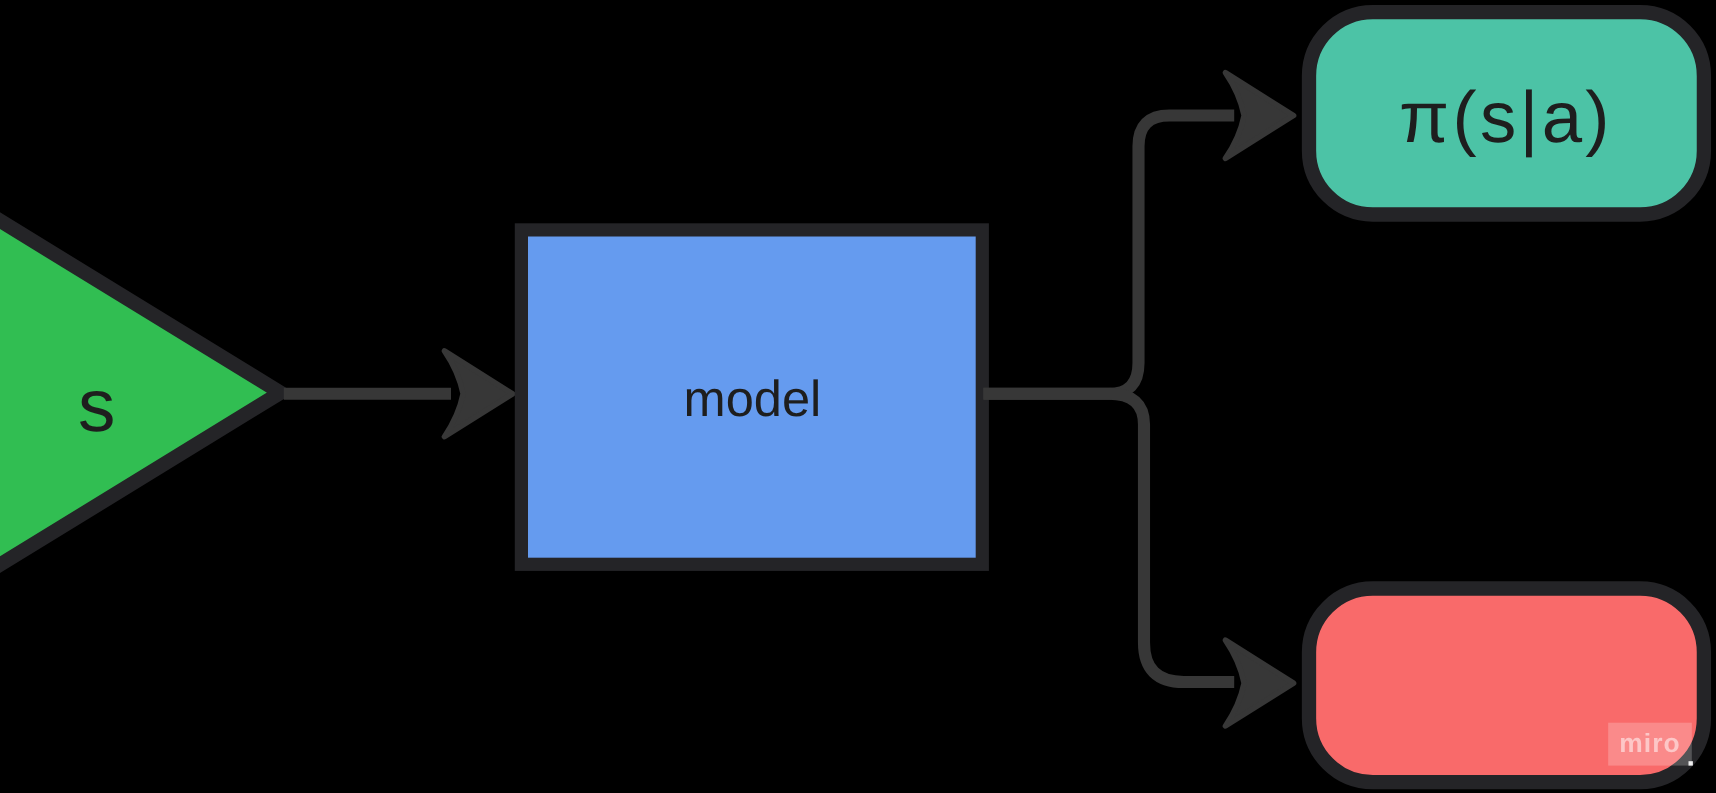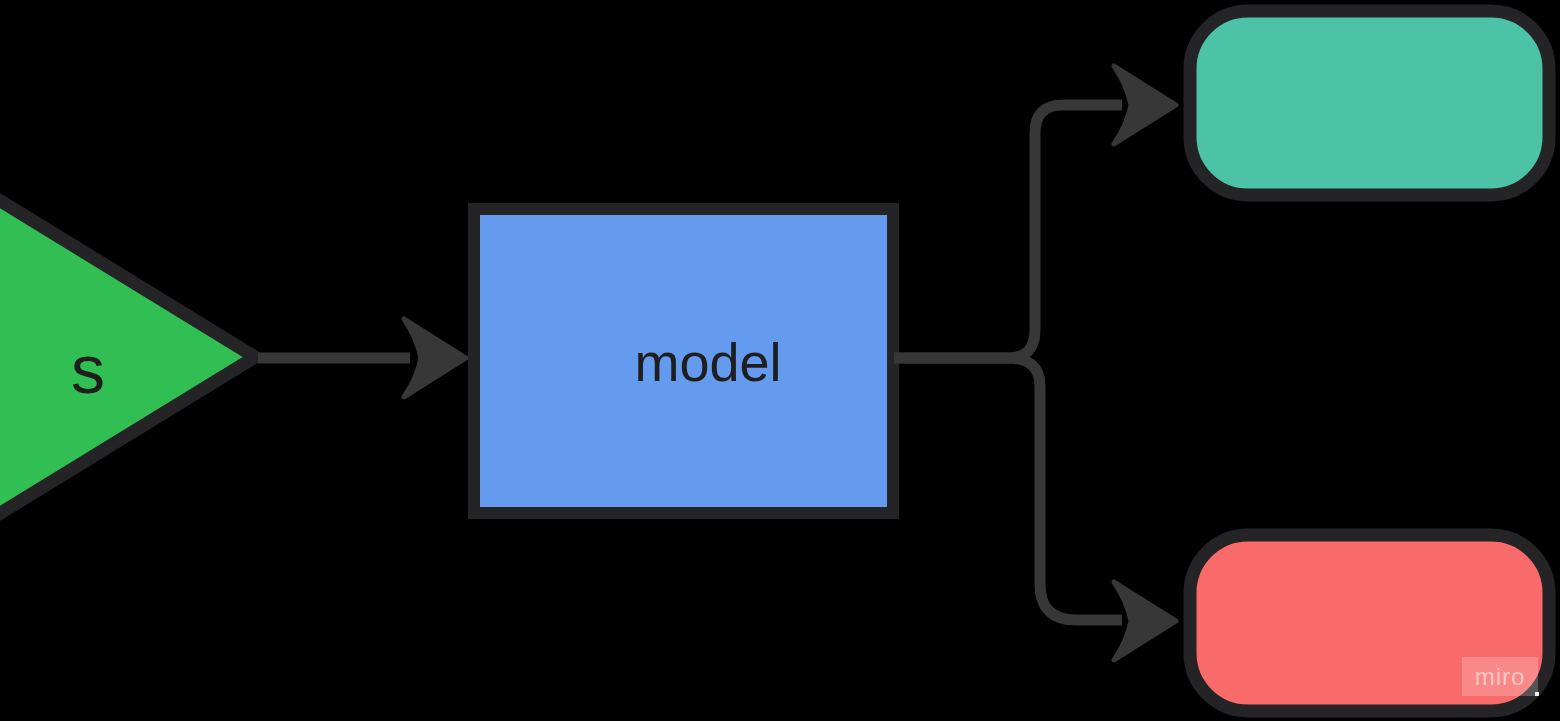--- a/index.html
+++ b/index.html
@@ -22,36 +22,36 @@
   }
   .node-label {
     position: absolute;
     transform: translate(-50%, -50%);
     color: var(--text, #1e1e1e);
     white-space: nowrap;
     line-height: 1;
     pointer-events: none;
   }
   .label-s      { left: 88px;   top: 369px; font-size: 68px; }
-  .label-model  { left: 684px;  top: 362px; font-size: 54px; margin-left: 24px; }
+  .label-model  { left: 684px;  top: 362px; font-size: 46px; }
   .label-policy { left: 1369px; top: 106px; font-size: 66px; letter-spacing: 3px; }
   .label-value  { left: 1369px; top: 624px; font-size: 66px; }
   .watermark {
     position: absolute;
     left: 1462px;
     top: 657px;
     width: 76px;
     height: 39px;
     background: rgba(255,255,255,0.22);
     display: flex;
     align-items: center;
     justify-content: center;
     color: rgba(255,255,255,0.52);
     font-size: 24px;
-    font-weight: normal;
+    font-weight: bold;
     letter-spacing: 1px;
   }
   .watermark-dot {
     position: absolute;
     left: 1535px;
     top: 692px;
     width: 4px;
     height: 4px;
     background: rgba(255,255,255,0.9);
   }
@@ -92,18 +92,19 @@
 
     <g>
       <rect x="1190" y="535" width="359" height="176" rx="58" ry="58" stroke="#242427" stroke-width="13" fill="#f96a6a"></rect>
     </g>
   </svg>
 
   <div class="node-label label-s">s</div>
 
   <div class="node-label label-model">model</div>
 
+  <div class="node-label label-policy">π(s|a)</div>
 
 
   <div class="watermark">miro</div>
   <div class="watermark-dot"></div>
 
 </div>
 
 </body></html>

